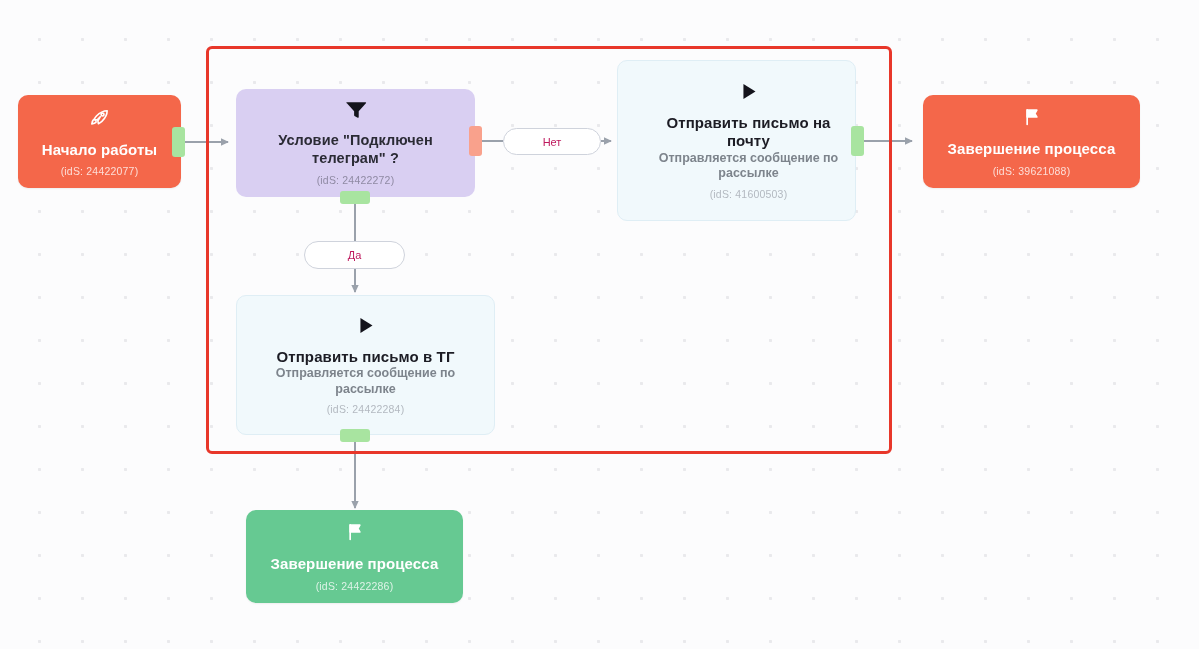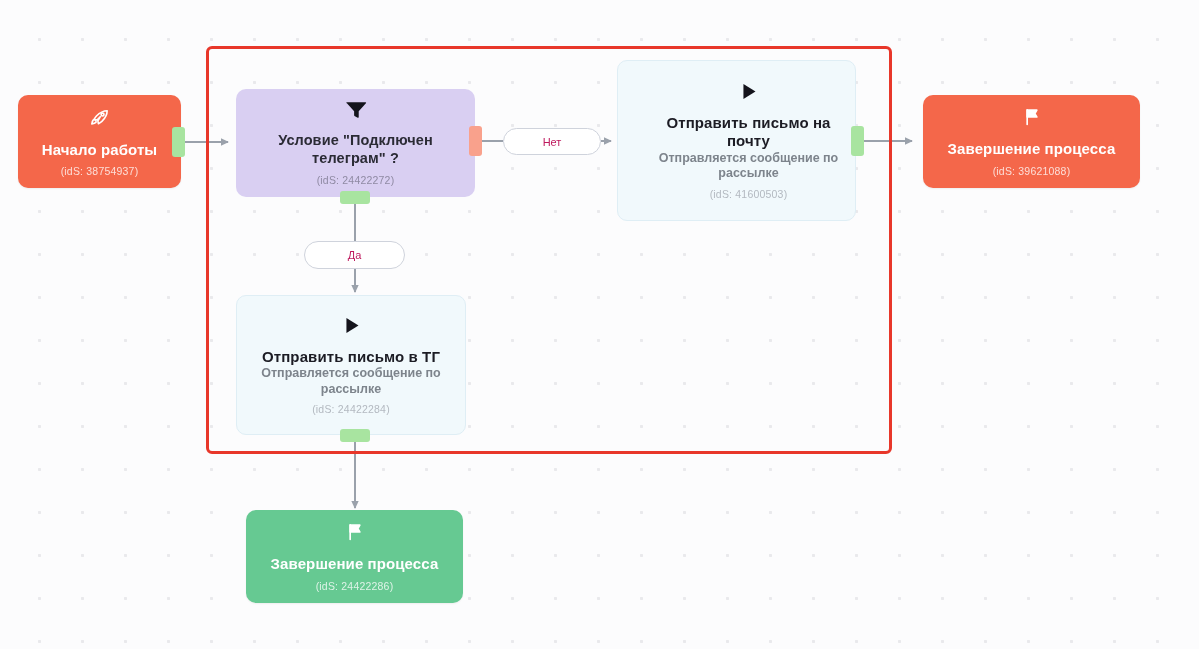--- a/index.html
+++ b/index.html
@@ -160,21 +160,21 @@
 
   <div class="node terminal start-node" style="left:18px; top:95px; width:163px; height:93px;">
     <span class="node-icon" style="font-size:19px;">
       <svg width="23" height="23" viewBox="0 0 24 24" fill="none" stroke="#ffffff" stroke-width="1.7" stroke-linecap="round" stroke-linejoin="round">
         <path d="M5.6 14.4c-1.2 1.2-1.6 4.3-1.6 4.3s3.1-.4 4.3-1.6a2.1 2.1 0 0 0-2.7-2.7z"></path>
         <path d="M12.9 11.1 9.4 14.6l-3-.6a14.7 14.7 0 0 1 2.4-3.6C12.6 6.6 16.4 4.9 20 4.9c0 3.6-1.7 7.4-5.5 11.2a14.7 14.7 0 0 1-3.6 2.4l-.6-3z"></path>
         <circle cx="15.2" cy="8.9" r="1.5"></circle>
       </svg>
     </span>
     <div class="node-title">Начало работы</div>
-    <div class="node-id">(idS: 38754937)</div>
+    <div class="node-id">(idS: 24422077)</div>
   </div>
   <div class="handle green h-right" style="left:172px; top:127px;"></div>
 
   <div class="node condition" style="left:236px; top:89px; width:239px; height:108px;">
     <span class="node-icon">
       <svg width="24" height="20" viewBox="0 0 24 20" fill="#14141c">
         <path d="M2.6 2.2h18.8a.7.7 0 0 1 .52 1.17l-7.2 7.8v5.9a.7.7 0 0 1-1.03.62l-3.2-1.7a.7.7 0 0 1-.37-.62v-4.2l-7.2-7.8A.7.7 0 0 1 2.6 2.2z"></path>
       </svg>
     </span>
     <div class="node-title">Условие "Подключен телеграм" ?</div>
@@ -196,21 +196,21 @@
       <svg width="21" height="21" viewBox="0 0 24 24" fill="#14141c">
         <path d="M6.2 3.4 20 12 6.2 20.6z"></path>
       </svg>
     </span>
     <div class="node-title">Отправить письмо на почту</div>
     <div class="node-desc">Отправляется сообщение по рассылке</div>
     <div class="node-id">(idS: 41600503)</div>
   </div>
   <div class="handle green h-right" style="left:851px; top:126px;"></div>
 
-  <div class="node action" style="left:236px; top:295px; width:230px; height:140px;">
+  <div class="node action" style="left:236px; top:295px; width:259px; height:140px;">
     <span class="node-icon">
       <svg width="21" height="21" viewBox="0 0 24 24" fill="#14141c">
         <path d="M6.2 3.4 20 12 6.2 20.6z"></path>
       </svg>
     </span>
     <div class="node-title">Отправить письмо в ТГ</div>
     <div class="node-desc">Отправляется сообщение по рассылке</div>
     <div class="node-id">(idS: 24422284)</div>
   </div>
   <div class="handle green h-bottom" style="left:340px; top:429px;"></div>

